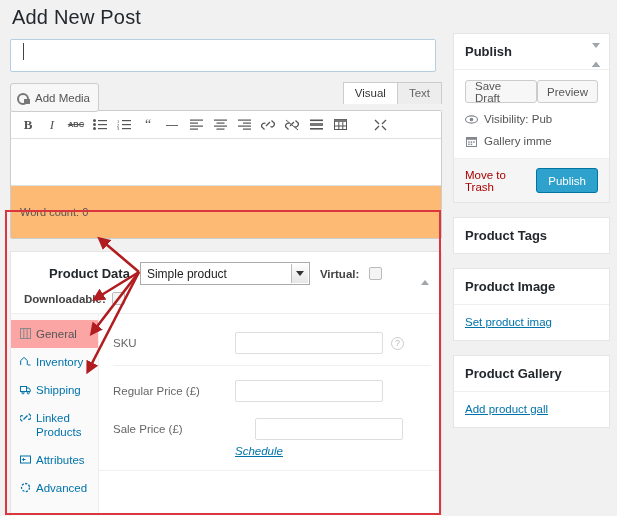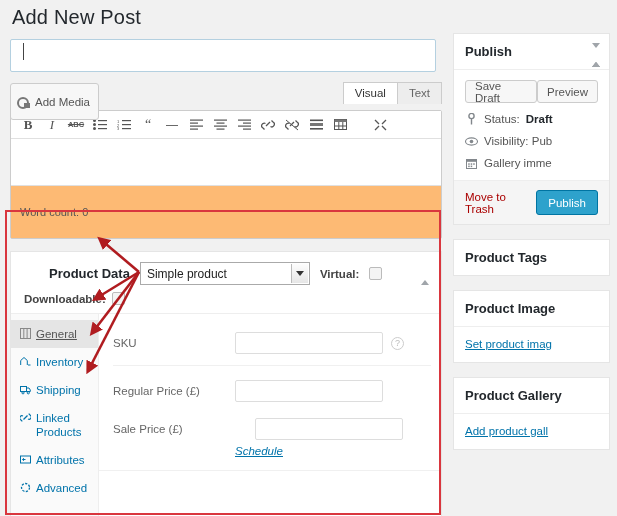--- a/index.html
+++ b/index.html
@@ -31,21 +31,21 @@
   }
   .title-caret {
     position: absolute; left: 13px; top: 43px;
     width: 1px; height: 17px; background: #444;
   }
 
   
   .media-row { position: relative; margin-top: 11px; height: 24px; }
   .btn-addmedia {
     display: inline-flex; align-items: center; gap: 5px;
-    height: 37px; padding: 0 8px 0 6px;
+    height: 29px; padding: 0 8px 0 6px;
     background: #f7f7f7; border: 1px solid #cccccc;
     border-radius: 3px; font-size: 11.5px; color: #555;
     cursor: pointer;
   }
   .icon-media { width: 13px; height: 12px; position: relative; display:inline-block; }
   .icon-media:before {
     content:""; position:absolute; left:0; top:1px; width:8px; height:8px;
     border: 2px solid #777; border-radius: 50%;
   }
   .icon-media:after {
@@ -122,21 +122,21 @@
   .pd-body { display: flex; border-top: 1px solid #eee; min-height: 230px; }
   .pd-tabs {
     width: 88px; background: #fafafa; border-right: 1px solid #eee;
     padding: 6px 0 0 0; flex: none;
   }
   .pd-tab {
     display: flex; align-items: flex-start; gap: 5px;
     padding: 7px 6px 7px 9px; font-size: 11.5px; color: #0073aa; cursor: pointer;
     line-height: 14px;
   }
-  .pd-tab.active { background: #e5e5e5; color: #555; text-decoration: underline; }
+  .pd-tab.active { background: #fca5a5; color: #555; }
   .pd-tab .tico { flex: none; margin-top: 1px; }
   .pd-tab .tico svg { display: block; }
   .pd-panel { flex: 1; padding: 14px 0 0 0; position: relative; }
   .fld {
     display: flex; align-items: center; padding: 0 10px 0 14px; height: 30px;
     position: relative;
   }
   .fld .flabel { width: 122px; font-size: 11.5px; color: #666; }
   .fld .finput {
     width: 148px; height: 22px; border: 1px solid #ddd; background: #fff; border-radius: 2px;
@@ -428,30 +428,20 @@
 
   <div class="col-side">
 
     <div class="sbox">
       <div class="sbox-head">Publish</div>
       <div class="sbox-toggle" style="top:15px;"><span class="tri-up-sm"></span></div>
       <div class="sbox-body">
         <div class="pub-btns">
           <div class="btn-sec">Save Draft</div>
           <div class="btn-sec">Preview</div>
-        </div>
-        <div class="pub-line">
-          <span class="pub-ico">
-            <svg width="9" height="12" viewBox="0 0 9 12">
-                <circle cx="4.5" cy="3" r="2.6" fill="none" stroke="#82878c" stroke-width="1.4"></circle>
-                <rect x="3.8" y="5" width="1.4" height="6.5" fill="#82878c"></rect>
-              </svg>
-          </span>
-          <span>Status:</span>
-          <b>Draft</b>
         </div>
         <div class="pub-line clip">
           <span class="pub-ico">
             <svg width="13" height="9" viewBox="0 0 13 9">
                 <ellipse cx="6.5" cy="4.5" rx="6" ry="3.6" fill="none" stroke="#82878c" stroke-width="1.1"></ellipse>
                 <circle cx="6.5" cy="4.5" r="1.8" fill="#82878c"></circle>
               </svg>
           </span>
           <span>Visibility: Pub</span>
         </div>

